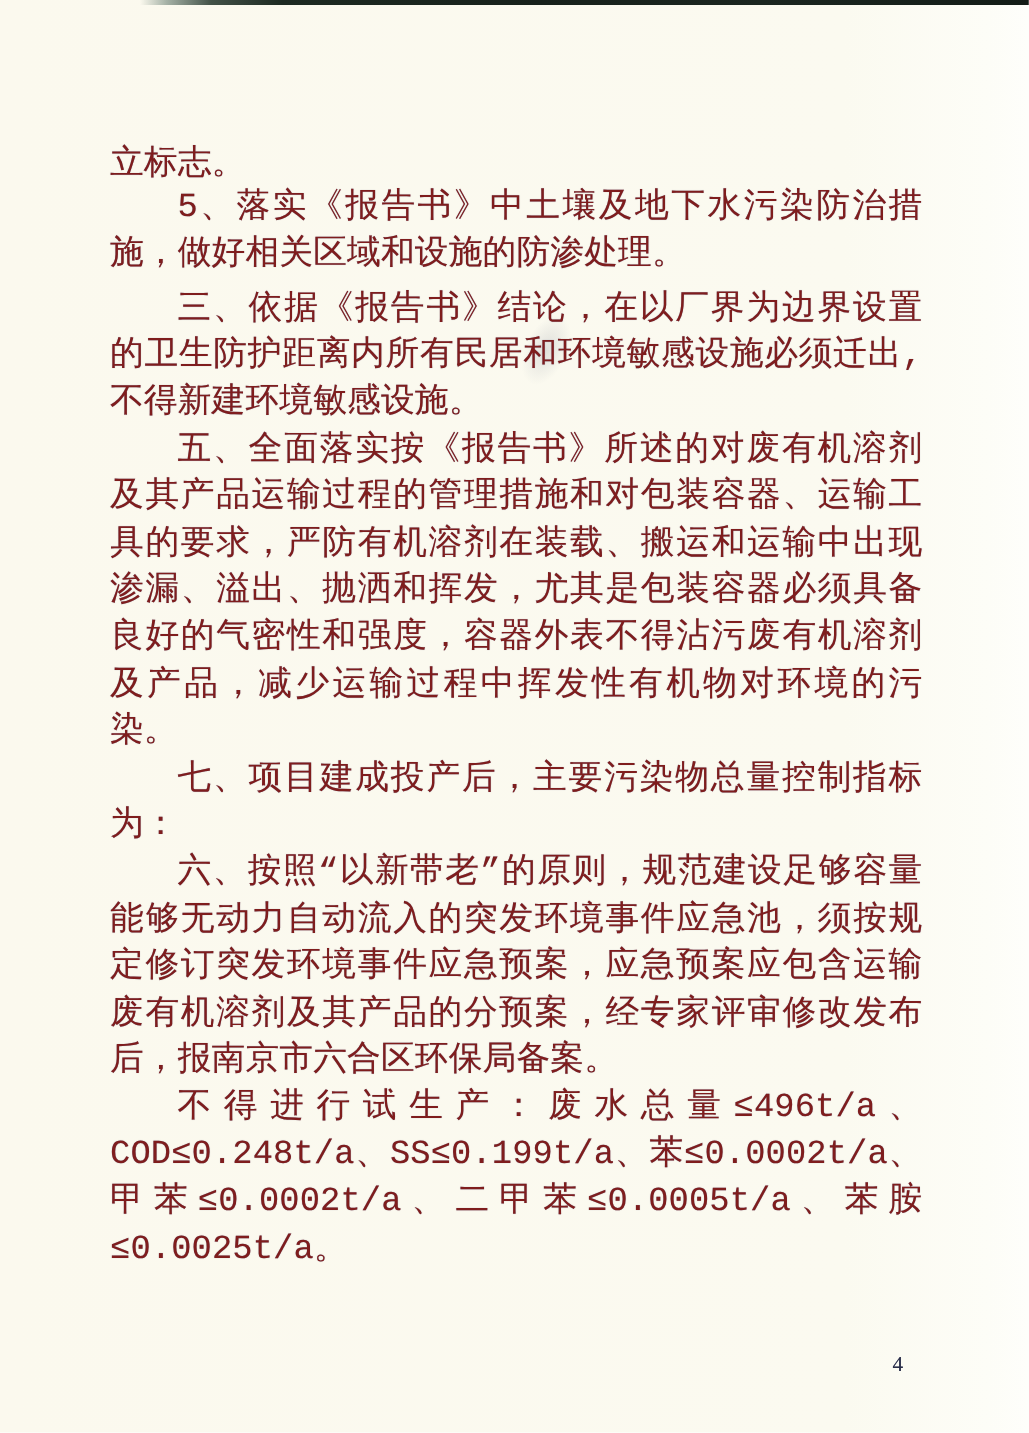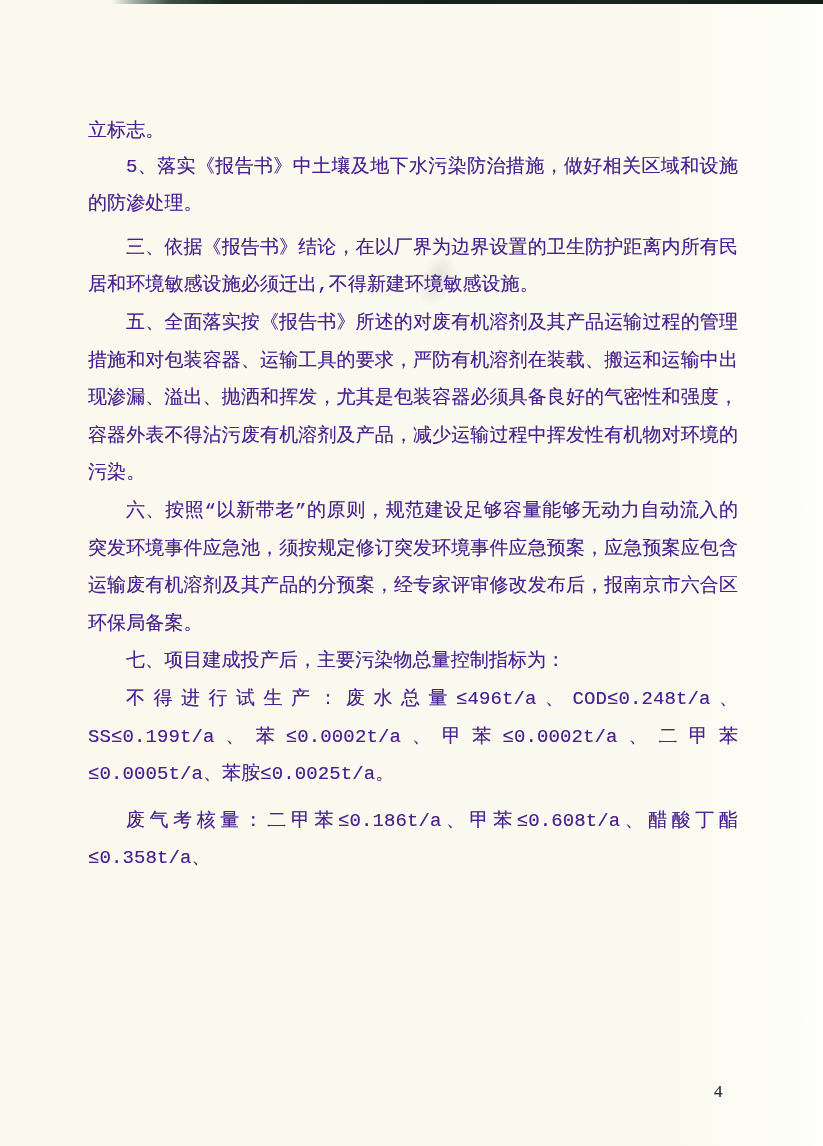--- a/index.html
+++ b/index.html
@@ -39,22 +39,22 @@
     height: 60px;
     background: radial-gradient(ellipse at center, rgba(150,155,165,0.28), rgba(150,155,165,0) 70%);
     transform: rotate(25deg);
     border-radius: 50%;
   }
   .doc-body {
     position: absolute;
     top: 111px;
     left: 88px;
     width: 650px;
-    color: #4c1d95;
-    font-size: 19px;
+    color: #7f1d1d;
+    font-size: 27px;
     line-height: 37.6px;
     text-align: justify;
     text-justify: inter-ideograph;
     letter-spacing: 0.1px;
     text-shadow: 0 0 0.6px rgba(46,52,110,0.55);
   }
   .doc-body p {
     margin: 0;
     padding: 0;
   }
@@ -81,19 +81,18 @@
 <body>
 
 <div class="scan-strip"></div>
 <div class="scan-smudge"></div>
 
 <div class="doc-body">
   <p>立标志。</p>
   <p class="indent">5、落实《报告书》中土壤及地下水污染防治措施，做好相关区域和设施的防渗处理。</p>
   <p class="indent sec-gap">三、依据《报告书》结论，在以厂界为边界设置的卫生防护距离内所有民居和环境敏感设施必须迁出,不得新建环境敏感设施。</p>
   <p class="indent">五、全面落实按《报告书》所述的对废有机溶剂及其产品运输过程的管理措施和对包装容器、运输工具的要求，严防有机溶剂在装载、搬运和运输中出现渗漏、溢出、抛洒和挥发，尤其是包装容器必须具备良好的气密性和强度，容器外表不得沾污废有机溶剂及产品，减少运输过程中挥发性有机物对环境的污染。</p>
+  <p class="indent">七、项目建成投产后，主要污染物总量控制指标为：</p>
   <p class="indent">六、按照“以新带老”的原则，规范建设足够容量能够无动力自动流入的突发环境事件应急池，须按规定修订突发环境事件应急预案，应急预案应包含运输废有机溶剂及其产品的分预案，经专家评审修改发布后，报南京市六合区环保局备案。</p>
-  <p class="indent">七、项目建成投产后，主要污染物总量控制指标为：</p>
   <p class="indent">不得进行试生产：废水总量≤496t/a、COD≤0.248t/a、SS≤0.199t/a、苯≤0.0002t/a、甲苯≤0.0002t/a、二甲苯≤0.0005t/a、苯胺≤0.0025t/a。</p>
-  <p class="indent gas-gap">废气考核量：二甲苯≤0.186t/a、甲苯≤0.608t/a、醋酸丁酯≤0.358t/a、</p>
 </div>
 
 <div class="page-number">4</div>
 
 </body></html>

